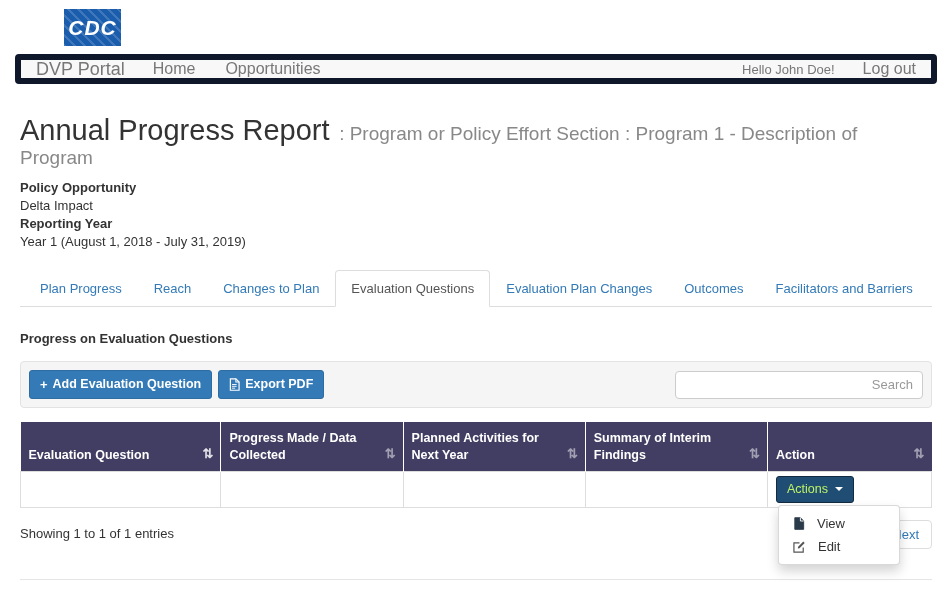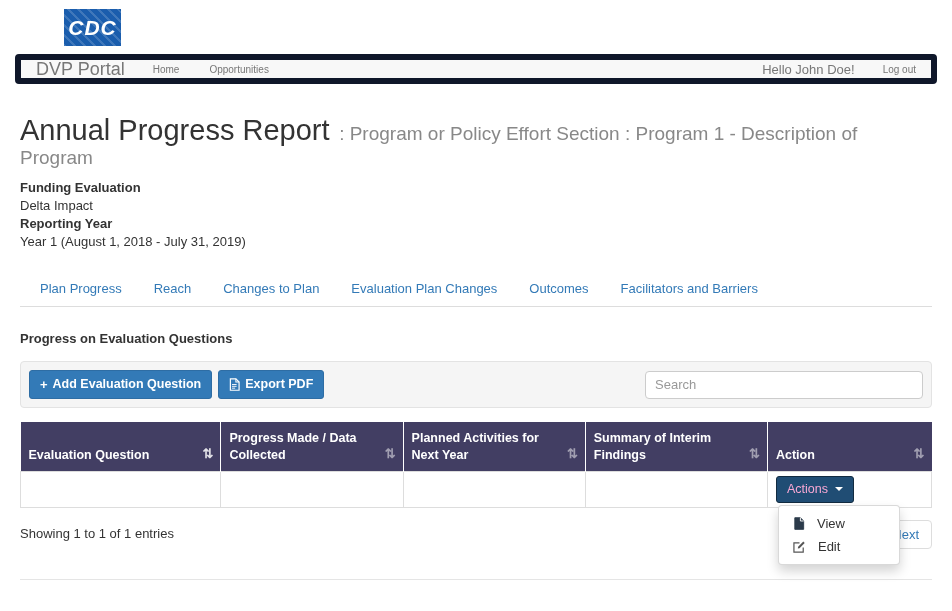--- a/index.html
+++ b/index.html
@@ -21,21 +21,21 @@
   }
   .cdc-title { font-size:17px; color:#222; line-height:1.15; padding-top:2px; }
   .cdc-tagline { font-size:11px; color:#555; margin-top:3px; }
 
   
   .navbar {
     margin:8px 15px 0; background:#f8f8f8; border:6px solid #0f172a; border-radius:4px;
     height:30px; display:flex; align-items:center; padding:0 15px;
   }
   .navbar-brand { color:#777; font-size:18px; margin-right:28px; cursor:pointer; }
-  .nav-link { color:#777; font-size:10px; margin-right:30px; cursor:pointer; }
+  .nav-link { color:#777; font-size:16px; margin-right:30px; cursor:pointer; }
   .navbar-right { margin-left:auto; display:flex; gap:28px; align-items:center; color:#777; }
   .navbar-right .nav-link { margin-right:0;text-align:right; }
 
   
   .main { margin:0 20px; position:relative; }
   .page-title-row { margin-top:30px; }
   .page-title { font-size:29px; color:#333; display:inline; font-weight:400; }
   .page-subtitle { font-size:19px; color:#888; display:inline; margin-left:6px; }
   .info { margin-top:10px; line-height:1.38; font-size:13px; }
   .info-label { font-weight:bold; }
@@ -54,25 +54,25 @@
   .well {
     margin-top:15px; background:#f5f5f5; border:1px solid #e3e3e3; border-radius:4px;
     padding:8px; display:flex; align-items:center;
   }
   .btn {
     border-radius:3px; font-size:12.5px; font-weight:bold; padding:6px 10px; cursor:pointer;
     display:inline-flex; align-items:center; gap:5px; border:1px solid transparent; line-height:1.2;
   }
   .btn + .btn { margin-left:6px; }
   .btn-primary { background:#337ab7; border-color:#2e6da4; color:#fff; }
-  .btn-actions { background:#204d74; border-color:#122b40; color:#f9a8d4; padding:5px 10px; font-weight:normal; }
+  .btn-actions { background:#204d74; border-color:#122b40; color:#bef264; padding:5px 10px; font-weight:normal; }
   .plus-glyph { font-weight:bold; font-size:13px; }
   .search-input {
-    margin-left:auto; width:278px; height:28px; border:1px solid #ccc; border-radius:4px;
-    padding:4px 9px; font-size:13px; color:#555; font-family:"Liberation Sans",sans-serif;
+    margin-left:auto; width:248px; height:28px; border:1px solid #ccc; border-radius:4px;
+    padding:4px 9px; font-size:13px; color:#555; font-family:"Liberation Sans",sans-serif;text-align:right;
   }
   .search-input::placeholder { color:#999; }
 
   
   .table-wrap { margin-top:14px; }
   table { width:100%; border-collapse:collapse; table-layout:fixed; }
   thead th {
     background:#423e63; color:#fff; font-weight:bold; text-align:left;
     padding:8px 24px 8px 8px; font-size:12.5px; vertical-align:bottom;
     border-right:1px solid rgba(255,255,255,.45); position:relative; line-height:1.3;
@@ -131,30 +131,31 @@
 </div>
 
 <div class="main">
 
   <div class="page-title-row">
     <h1 class="page-title">Annual Progress Report</h1>
     <span class="page-subtitle">: Program or Policy Effort Section : Program 1 - Description of Program</span>
   </div>
 
   <div class="info">
-    <div class="info-label">Funding Evaluation</div>
+    <div class="info-label">Policy Opportunity</div>
     <div>Delta Impact</div>
     <div class="info-label">Reporting Year</div>
     <div>Year 1 (August 1, 2018 - July 31, 2019)</div>
   </div>
 
   <div class="tabs">
     <div class="tab">Plan Progress</div>
     <div class="tab">Reach</div>
     <div class="tab">Changes to Plan</div>
+    <div class="tab active">Evaluation Questions</div>
     <div class="tab">Evaluation Plan Changes</div>
     <div class="tab">Outcomes</div>
     <div class="tab">Facilitators and Barriers</div>
   </div>
 
   <div class="section-heading">Progress on Evaluation Questions</div>
 
   <div class="well">
     <button class="btn btn-primary">
       <span class="plus-glyph">+</span>

